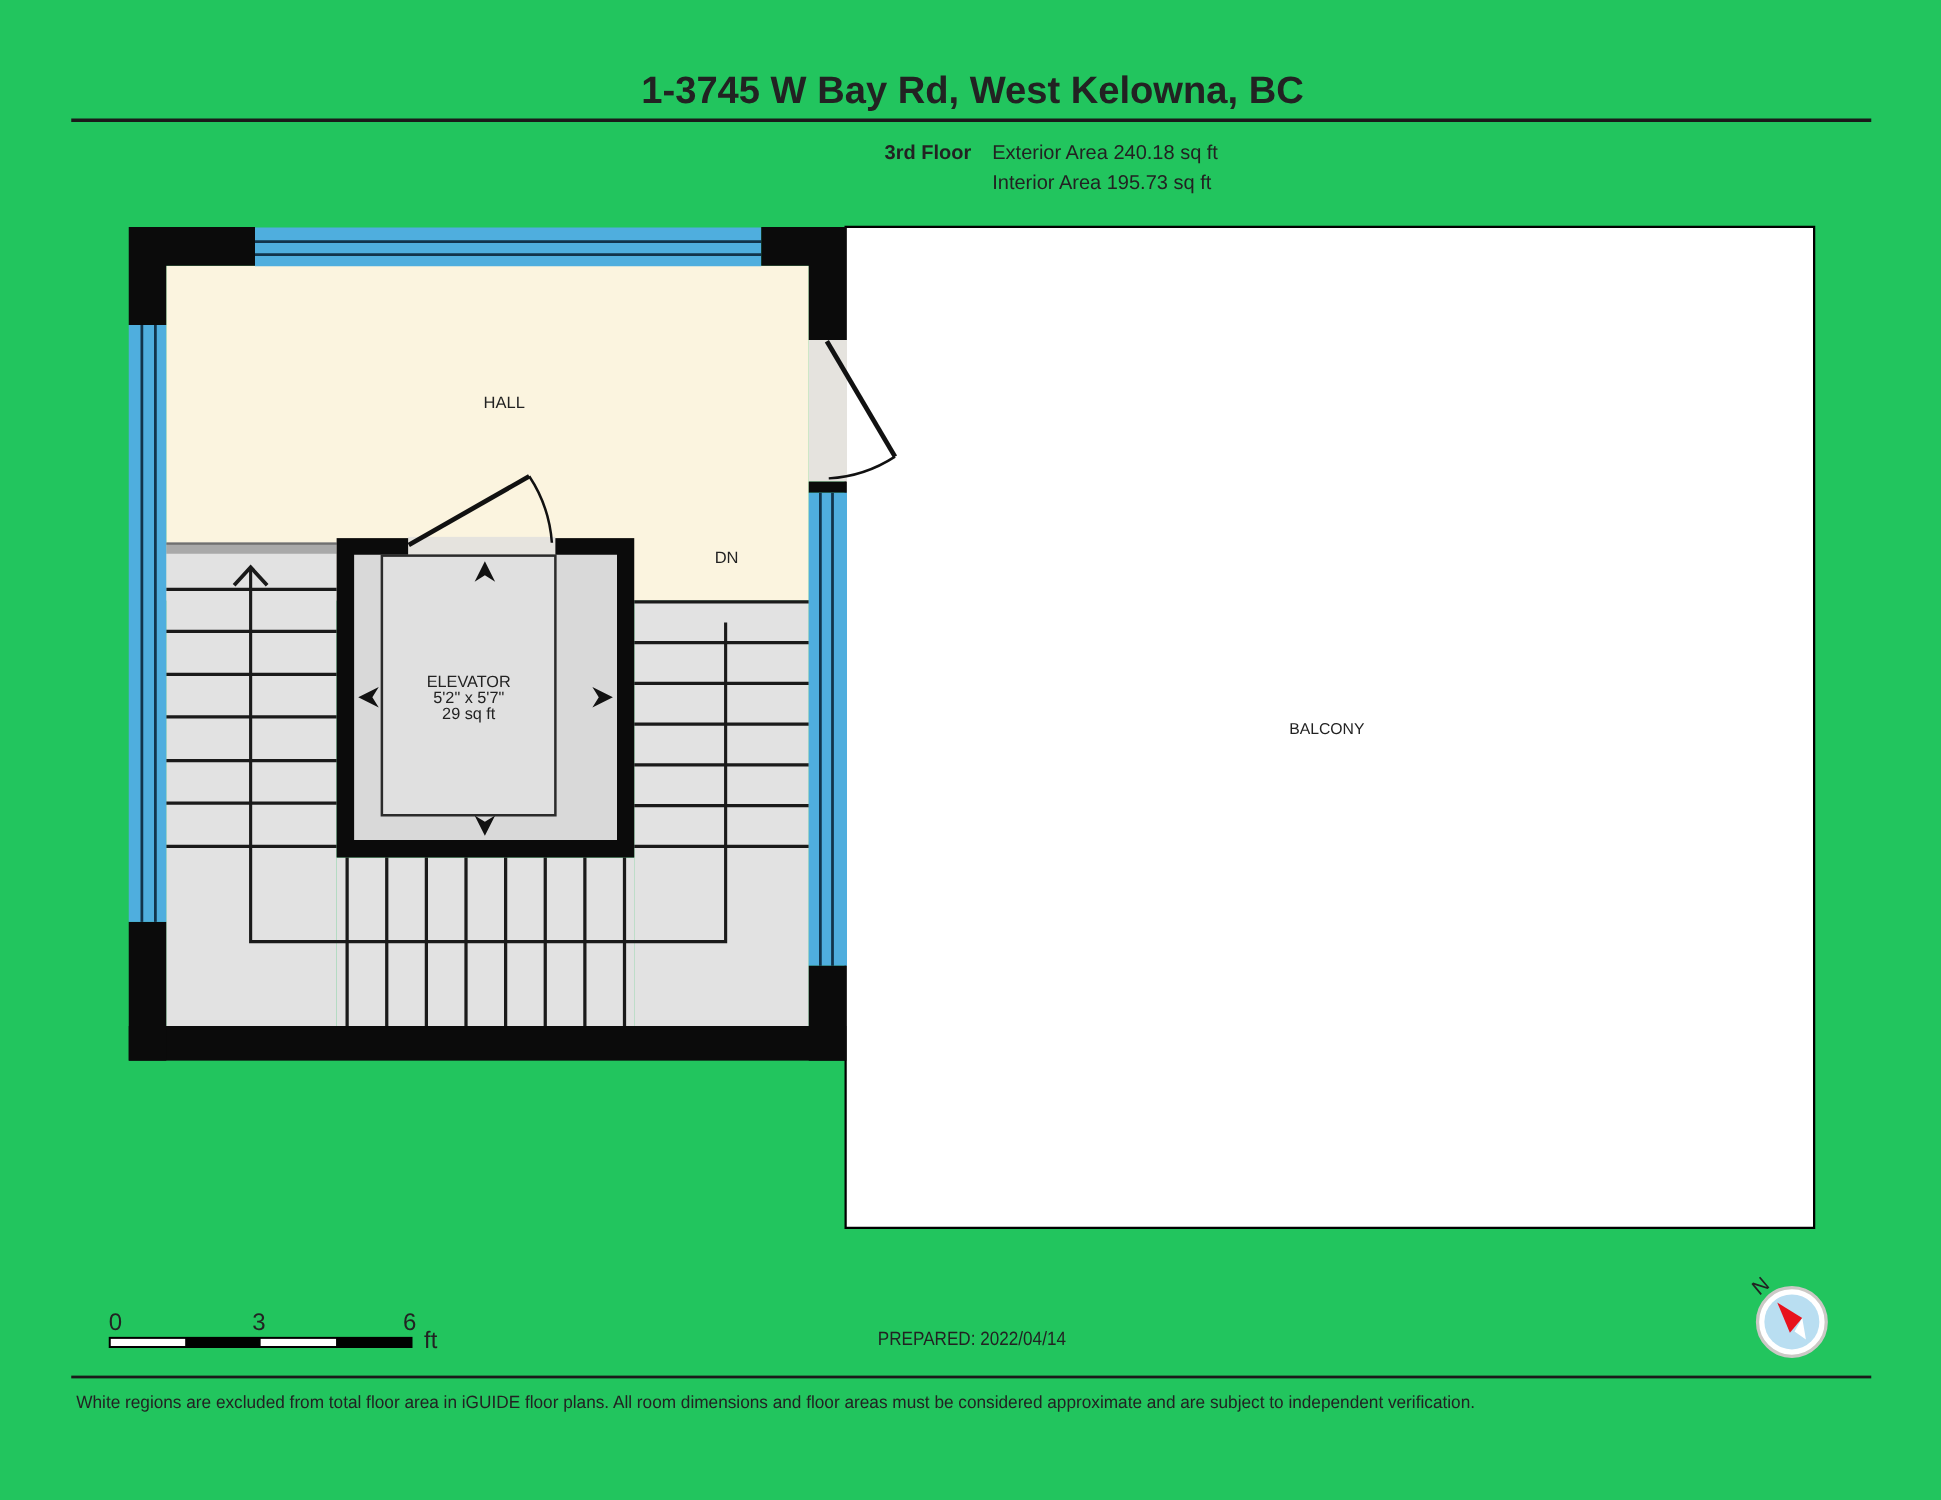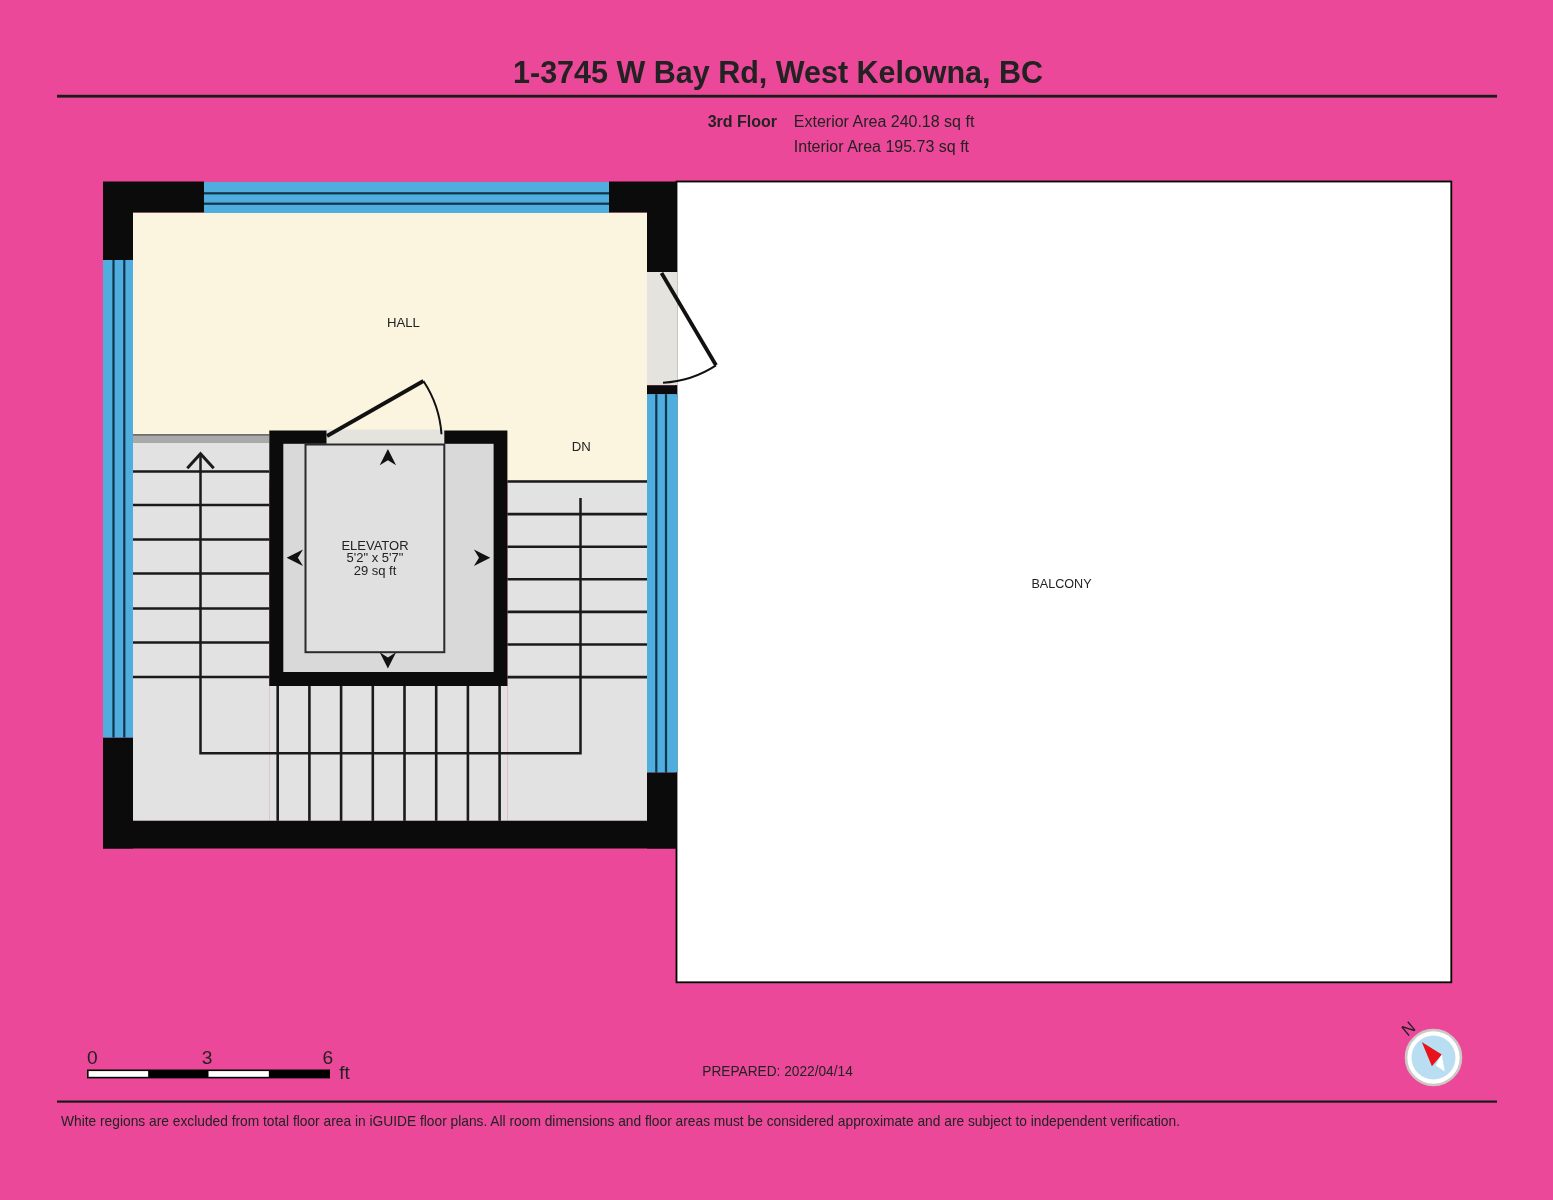--- a/index.html
+++ b/index.html
@@ -1,16 +1,16 @@
 <!DOCTYPE html>
 <html><head>
 <meta charset="utf-8">
 <style>
   html,body{margin:0;padding:0;background:#fff;}
-  #page{position:relative;width:1553px;height:1200px;background:#ec4899;font-family:"Liberation Sans",sans-serif;}
+  #page{position:relative;width:1553px;height:1200px;background:#22c55e;font-family:"Liberation Sans",sans-serif;}
   svg{position:absolute;left:0;top:0;}
   text{font-family:"Liberation Sans",sans-serif;fill:#222;}
 </style>
 </head>
 <body>
 <div id="page">
 <svg width="1553" height="1200" viewBox="0 0 1553 1200">
 
   <text x="778" y="82.8" font-size="30.5" font-weight="bold" fill="#1a1a1a" text-anchor="middle">1-3745 W Bay Rd, West Kelowna, BC</text>
 

